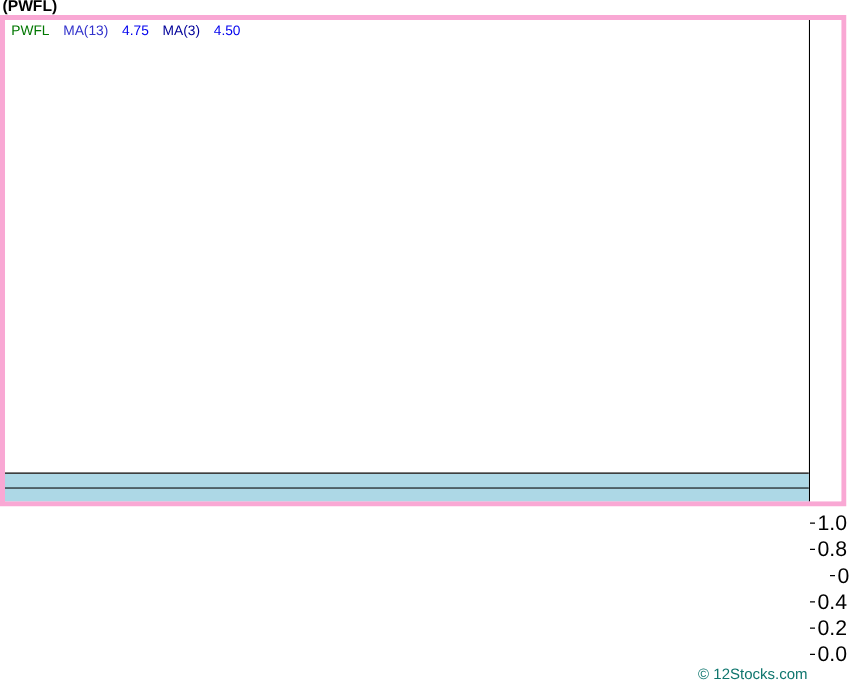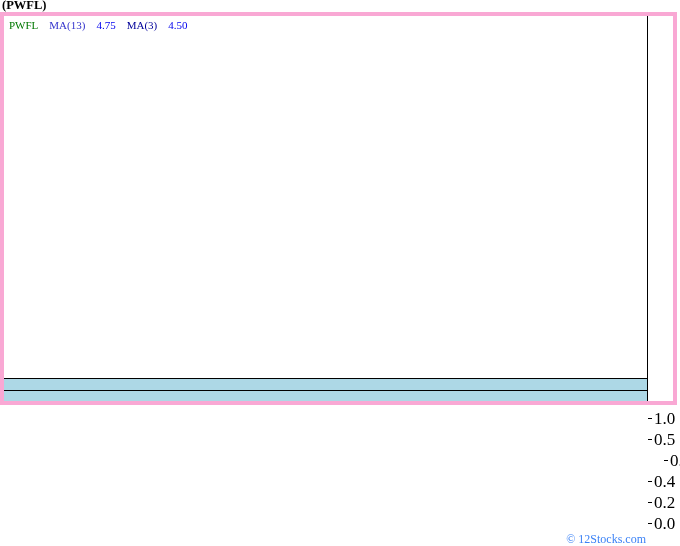--- a/index.html
+++ b/index.html
@@ -2,21 +2,21 @@
 <html><head>
 <meta charset="utf-8">
 <style>
   * { margin: 0; padding: 0; box-sizing: border-box; }
   html, body { background: #ffffff; }
   .page {
     position: relative;
     width: 680px;
     height: 546px;
     background: #ffffff;
-    font-family: Liberation Serif, serif;
+    font-family: Liberation Sans, sans-serif;
     overflow: hidden;
     padding-left: 24px;
   }
   .title {
     position: absolute;
     top: 0; left: 2px;
     height: 12px;
     line-height: 11px;
     font-size: 12.5px;
     font-weight: bold;
@@ -120,21 +120,21 @@
   .t4 .tick, .tl4 { top: 486px; }
   .t5 .tick, .tl5 { top: 507px; text-align: right; }
   .tick-label { margin-top: -6px; }
   .footer {
     position: absolute;
     top: 532px;
     left: 0;
     width: 646px;
     text-align: right;
     font-size: 12px;
-    color: #3b82f6;
+    color: #0f766e;
   }
 </style>
 </head>
 <body>
 
 <div class="page">
 
   <div class="title">(PWFL)</div>
 
   <div class="chart-box">
@@ -155,21 +155,21 @@
     </div>
 
     <div class="right-col">
       <span class="t0"><span class="tick"></span></span>
       <span class="t1"><span class="tick"></span></span>
       <span class="t2"><span class="tick"></span></span>
       <span class="t3"><span class="tick"></span></span>
       <span class="t4"><span class="tick"></span></span>
       <span class="t5"><span class="tick"></span></span>
       <span class="tick-label tl0">1.0</span>
-      <span class="tick-label tl1">0.5</span>
+      <span class="tick-label tl1">0.8</span>
       <span class="tick-label tl2">0.6</span>
       <span class="tick-label tl3">0.4</span>
       <span class="tick-label tl4">0.2</span>
       <span class="tick-label tl5">0.0</span>
     </div>
 
   </div>
 
   <div class="footer">
     <span>© 12Stocks.com</span>

